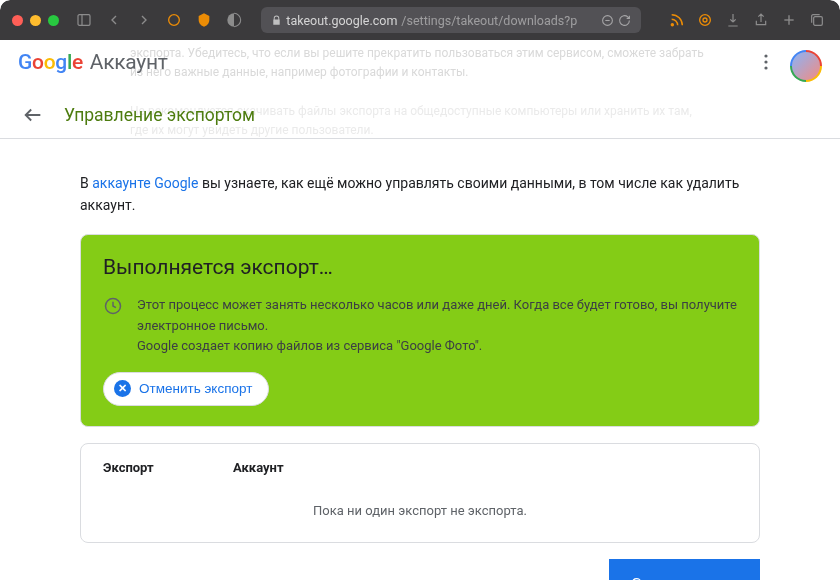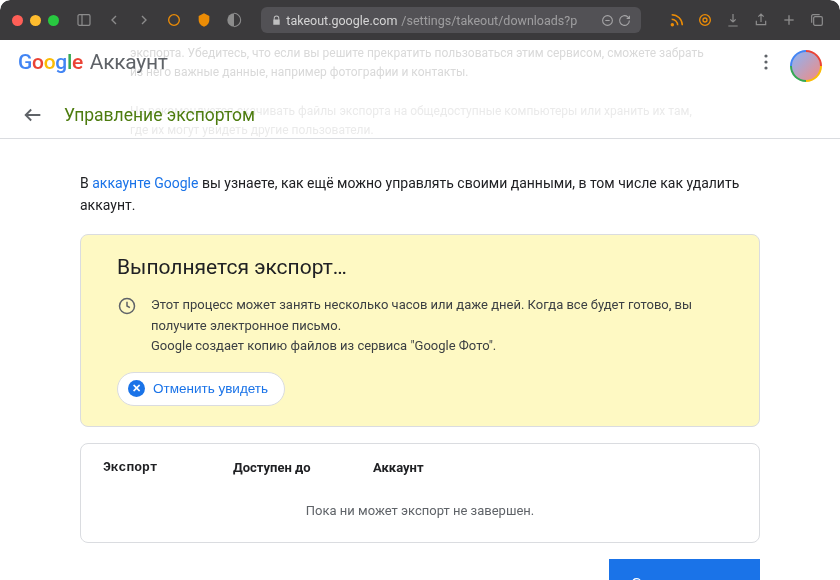--- a/index.html
+++ b/index.html
@@ -35,31 +35,31 @@
   .avatar-in { width:100%; height:100%; border-radius:50%; background: linear-gradient(135deg,#8ab4f8,#f28b82); }
 
   .subhdr { display:flex; align-items:center; gap: 20px; padding: 14px 22px 12px; border-bottom: 1px solid #dadce0; position:relative; z-index:2; background: rgba(255,255,255,.45); }
   .back { width:22px; height:22px; color:#5f6368; cursor:pointer; display:flex; align-items:center; }
   .subhdr h1 { font-size: 17.5px; font-weight: 400; color:#4d7c0f; }
 
   .content { padding: 18px 0 0; max-width: 692px; margin: 16px auto; position:relative; z-index:2; }
   .intro { font-size: 14px; color:#202124; line-height:1.55; margin: 0 6px 18px; }
   .intro a { color:#1a73e8; text-decoration:none; }
   
-  .card { border:1px solid #dadce0; border-radius: 8px; padding: 20px 36px 20px; background:#fef9c3; margin: 0 6px 16px; }
+  .card { border:1px solid #dadce0; border-radius: 8px; padding: 20px 22px 20px; background:#84cc16; margin: 0 6px 16px; }
   .card h2 { font-size: 21px; font-weight: 400; color:#202124; margin-bottom: 16px; }
   .prog { display:flex; gap: 14px; align-items:flex-start; margin-bottom: 16px; }
   .clock { width:20px; height:20px; color:#5f6368; flex-shrink:0; margin-top:1px; }
   .prog-text { font-size: 13px; color:#3c4043; line-height:1.55; }
   .cancel-btn { display:inline-flex; align-items:center; gap:8px; height: 34px; padding: 0 16px 0 10px; border:1px solid #dadce0; border-radius: 17px; background:#fff; color:#1a73e8; font-size: 13.5px; font-weight:500; cursor:pointer; }
   .cancel-btn .xic { width:17px; height:17px; background:#1a73e8; border-radius:50%; display:flex; align-items:center; justify-content:center; color:#fff; font-size:11px; font-weight:700; }
 
   .table-card { border:1px solid #dadce0; border-radius:8px; padding: 16px 22px 20px; margin: 0 6px; background:#fff; }
   .thead { display:flex; font-size:13px; font-weight:700; color:#202124; padding-bottom: 14px; }
-  .thead > div:nth-child(1){ width: 130px; font-family: Liberation Mono, monospace;} .thead > div:nth-child(2){ width:140px;} .thead > div:nth-child(3){ width:180px;} .thead > div:nth-child(4){ flex:1;}
+  .thead > div:nth-child(1){ width: 130px;} .thead > div:nth-child(2){ width:140px;} .thead > div:nth-child(3){ width:180px;} .thead > div:nth-child(4){ flex:1;}
   .empty { text-align:center; color:#5f6368; font-size:13px; padding: 14px 0 4px; }
 
   .actions { display:flex; justify-content:flex-end; padding: 16px 6px 0; }
   .primary { background:#1a73e8; color:#fff; border:none; height:36px; padding:16px 22px; border-radius:0; font-size:14px; font-weight:500; cursor:pointer; }
 </style>
 </head>
 <body>
 
 <div class="browser-bar">
   <div class="traffic">
@@ -200,30 +200,29 @@
             <circle cx="12" cy="12" r="9"></circle>
             <polyline points="12 7 12 12 15.5 14"></polyline>
           </svg>
         <div class="prog-text">
           <div>Этот процесс может занять несколько часов или даже дней. Когда все будет готово, вы получите электронное письмо.</div>
           <div>Google создает копию файлов из сервиса "Google Фото".</div>
         </div>
       </div>
       <button class="cancel-btn">
         <span class="xic">✕</span>
-        <span>Отменить увидеть</span>
+        <span>Отменить экспорт</span>
       </button>
     </div>
 
     <div class="table-card">
       <div class="thead">
         <div>Экспорт</div>
-        <div>Доступен до</div>
         <div>Аккаунт</div>
       </div>
-      <div class="empty">Пока ни может экспорт не завершен.</div>
+      <div class="empty">Пока ни один экспорт не экспорта.</div>
     </div>
 
     <div class="actions">
       <button class="primary">Создать экспорт</button>
     </div>
   </div>
 </div>
 
 </body></html>

